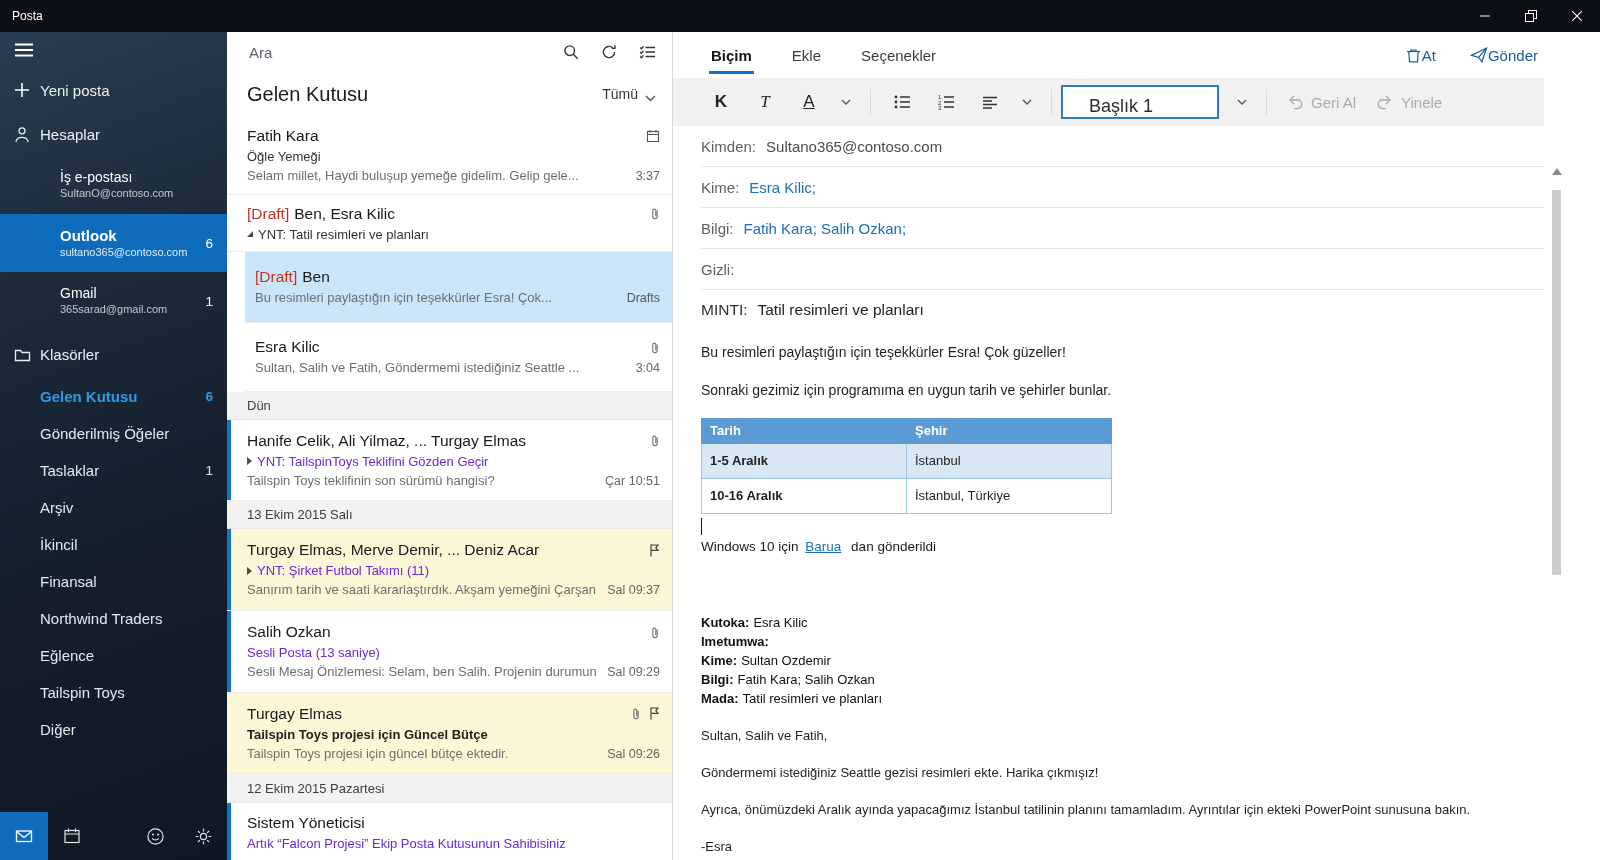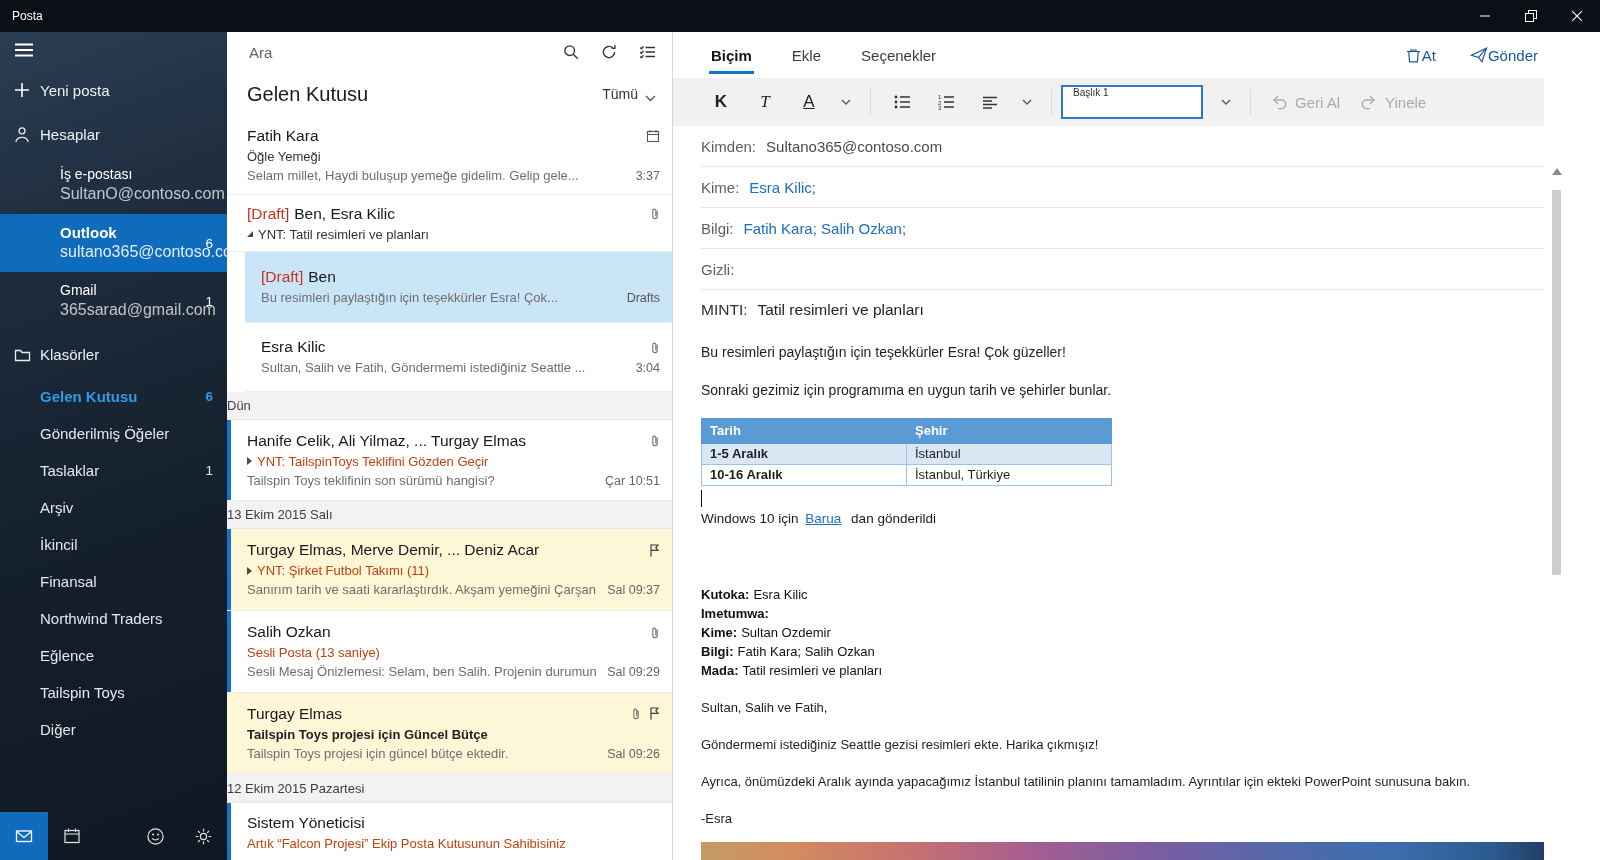--- a/index.html
+++ b/index.html
@@ -18,21 +18,21 @@
   
   .sidebar{width:227px;flex:0 0 227px;position:relative;overflow:hidden;color:#eef2f6;
            background:linear-gradient(160deg,#2a3d52 0%,#1d2b3b 28%,#15202d 58%,#0f1822 100%)}
   .sb-burger{height:36px;display:flex;align-items:center;padding-left:14px}
   .sb-item{height:44px;display:flex;align-items:center;padding-left:14px;cursor:default}
   .sb-icon{width:26px;display:flex;align-items:center}
   .sb-label{font-size:15px}
   .account{height:58px;display:flex;align-items:center;padding-left:60px;position:relative}
   .acc-text{display:flex;flex-direction:column;line-height:1.25;min-width:0}
   .acc-name{font-size:14px;color:#fff;white-space:nowrap}
-  .acc-mail{font-size:16px;color:rgba(255,255,255,.72);white-space:nowrap}
+  .acc-mail{font-size:11px;color:rgba(255,255,255,.72);white-space:nowrap}
   .account.selected{background:#0f6cbd}
   .account.selected .acc-name{font-weight:700;font-size:15px}
   .account.selected .acc-mail{color:rgba(255,255,255,.88)}
   .badge{margin-left:auto;margin-right:14px;font-size:13.5px;color:#fff}
   .folders-header{height:48px}
   .folder{height:37px;display:flex;align-items:center;padding-left:40px;font-size:15px;color:#e2e9f0}
   .folder.active{color:#2e9be6;font-weight:700}
   .folder.active .badge{color:#2e9be6;font-weight:700}
   .folder .badge{color:#dfe6ee}
   .dock{position:absolute;left:0;right:0;bottom:0;height:48px;display:flex;align-items:stretch}
@@ -45,33 +45,33 @@
         display:flex;flex-direction:column;overflow:hidden}
   .search{height:40px;flex:0 0 40px;display:flex;align-items:center;padding:0 6px 0 20px}
   .search-input{border:none;outline:none;background:transparent;flex:1;font-size:15px;color:#5a646d;
                 font-family:inherit;min-width:0}
   .search-input::placeholder{color:#5a646d;opacity:1}
   .iconbtn{width:38px;height:36px;display:flex;align-items:center;justify-content:center}
   .list-head{height:44px;flex:0 0 44px;display:flex;align-items:center;padding:0 16px 0 20px}
   .list-title{font-size:20px;color:#1b1b1b}
   .filter{margin-left:auto;display:flex;align-items:flex-end;gap:7px;font-size:14px;color:#333}
   .sec{background:#f2f2f2;font-size:13px;color:#3d3d3d;display:flex;align-items:center;
-       border-bottom:1px solid #e6e6e6;flex:none}
+       padding-left:20px;border-bottom:1px solid #e6e6e6;flex:none}
   .msg{position:relative;border-bottom:1px solid #ededed;padding:0 12px 0 20px;flex:none;
        display:flex;flex-direction:column;justify-content:center}
   .msg.bar::before{content:"";position:absolute;left:0;top:0;bottom:0;width:4px;background:#1273c8}
   .msg.flagged{background:#fdf7d8}
   .msg.selected{background:#cbe5f8}
-  .msg.child{margin-left:18px;padding-left:16px}
+  .msg.child{margin-left:18px;padding-left:10px}
   .row1{display:flex;align-items:center}
   .sender{font-size:15.5px;color:#191919;line-height:22px;flex:1;white-space:nowrap;overflow:hidden}
   .draft{color:#c5331d;margin-right:5px}
   .rowicons{display:flex;gap:7px;margin-left:8px;align-items:center}
   .subj{font-size:13px;line-height:19px;display:flex;align-items:center;gap:5px;white-space:nowrap;overflow:hidden}
-  .subj.blue{color:#c2410c}
+  .subj.blue{color:#6d28d9}
   .subj.dark{color:#333}
   .subj.darkbold{color:#222;font-weight:700}
   .prev{display:flex;font-size:13px;color:#6e6e6e;line-height:19px;align-items:baseline}
   .ptext{flex:1;white-space:nowrap;overflow:hidden}
   .time{margin-left:10px;color:#666;font-size:12.5px;white-space:nowrap}
   .folder-tag{margin-left:10px;color:#555;font-size:12.5px;white-space:nowrap}
   .tri-r{width:0;height:0;border-left:5px solid #4a4a4a;border-top:4px solid transparent;
          border-bottom:4px solid transparent;display:inline-block;flex:none}
   .tri-exp{width:0;height:0;border-bottom:6px solid #4a4a4a;border-left:6px solid transparent;
            display:inline-block;flex:none}
@@ -86,36 +86,36 @@
   .action{display:flex;align-items:center;gap:0;font-size:15px;color:#19599f}
   .toolbar{height:48px;flex:0 0 48px;background:#f1f1f1;display:flex;align-items:center;
            padding-left:26px;margin-right:56px}
   .tb{width:44px;height:34px;display:flex;align-items:center;justify-content:center;font-size:17px;color:#222}
   .tb.b{font-weight:700}
   .tb.i{font-style:italic;font-family:"Liberation Serif",serif}
   .tb.u{text-decoration:underline}
   .tb.chev{width:30px}
   .tbsep{width:1px;height:26px;background:#dadada;margin:0 9px}
   .stylebox{width:128px;height:30px;border:2px solid #3079be;background:#fff;display:flex;
-            align-items:flex-start;padding-left:10px;font-size:10px;color:#2d2d2d}
+            align-items:flex-end;padding-left:26px;font-size:18px;color:#2d2d2d}
   .tb.gray{color:#aaa;font-size:15px;width:auto;padding:0 10px;gap:7px}
   .fields{margin:0 56px 0 28px}
   .field{display:flex;align-items:center;height:40px;border-bottom:1px solid #e9e9e9;font-size:15px}
   .flabel{color:#5f5f5f;margin-right:10px;white-space:nowrap}
   .fvalue{color:#4a4a4a;white-space:nowrap}
   .fvalue.link{color:#1b6ec2}
   .field.subject{border-bottom:none;font-size:15.5px}
   .field.subject .flabel{color:#2f2f2f}
   .field.subject .fvalue{color:#1f1f1f}
   .bodytext{padding:12px 56px 0 28px;font-size:14px;color:#1f1f1f;line-height:20px}
   .bodytext p{margin:0 0 18px 0}
   table.trip{border-collapse:collapse;margin:0 0 4px 0}
   .trip th{background:#5b9bd5;color:#fff;font-size:13px;text-align:left;padding:2px 8px;
            border:1px solid #5b9bd5;font-weight:700;width:188px;height:17px}
-  .trip td{font-size:13px;padding:0 8px;border:1px solid #9cc3e6;color:#1f1f1f;height:15px}
+  .trip td{font-size:13px;padding:7px 8px;border:1px solid #9cc3e6;color:#1f1f1f;height:15px}
   .trip tr.band td{background:#d9e7f5}
   .trip td.bold1{font-weight:700}
   .cursor-caret{width:1px;height:17px;background:#111;margin:4px 0 0 0}
   .sentfrom{font-size:13.5px;margin-top:2px;color:#1a1a1a}
   .sentfrom .lnk{color:#1b6ec2;text-decoration:underline;margin:0 3px}
   .sentfrom .suffix{margin-left:3px}
   .quote{margin-top:56px;font-size:13px;line-height:19px;color:#111}
   .qh b{margin-right:4px}
   .qp{margin-top:18px;font-size:13px;line-height:19px;white-space:nowrap}
   .photo{height:60px;margin-top:14px;

